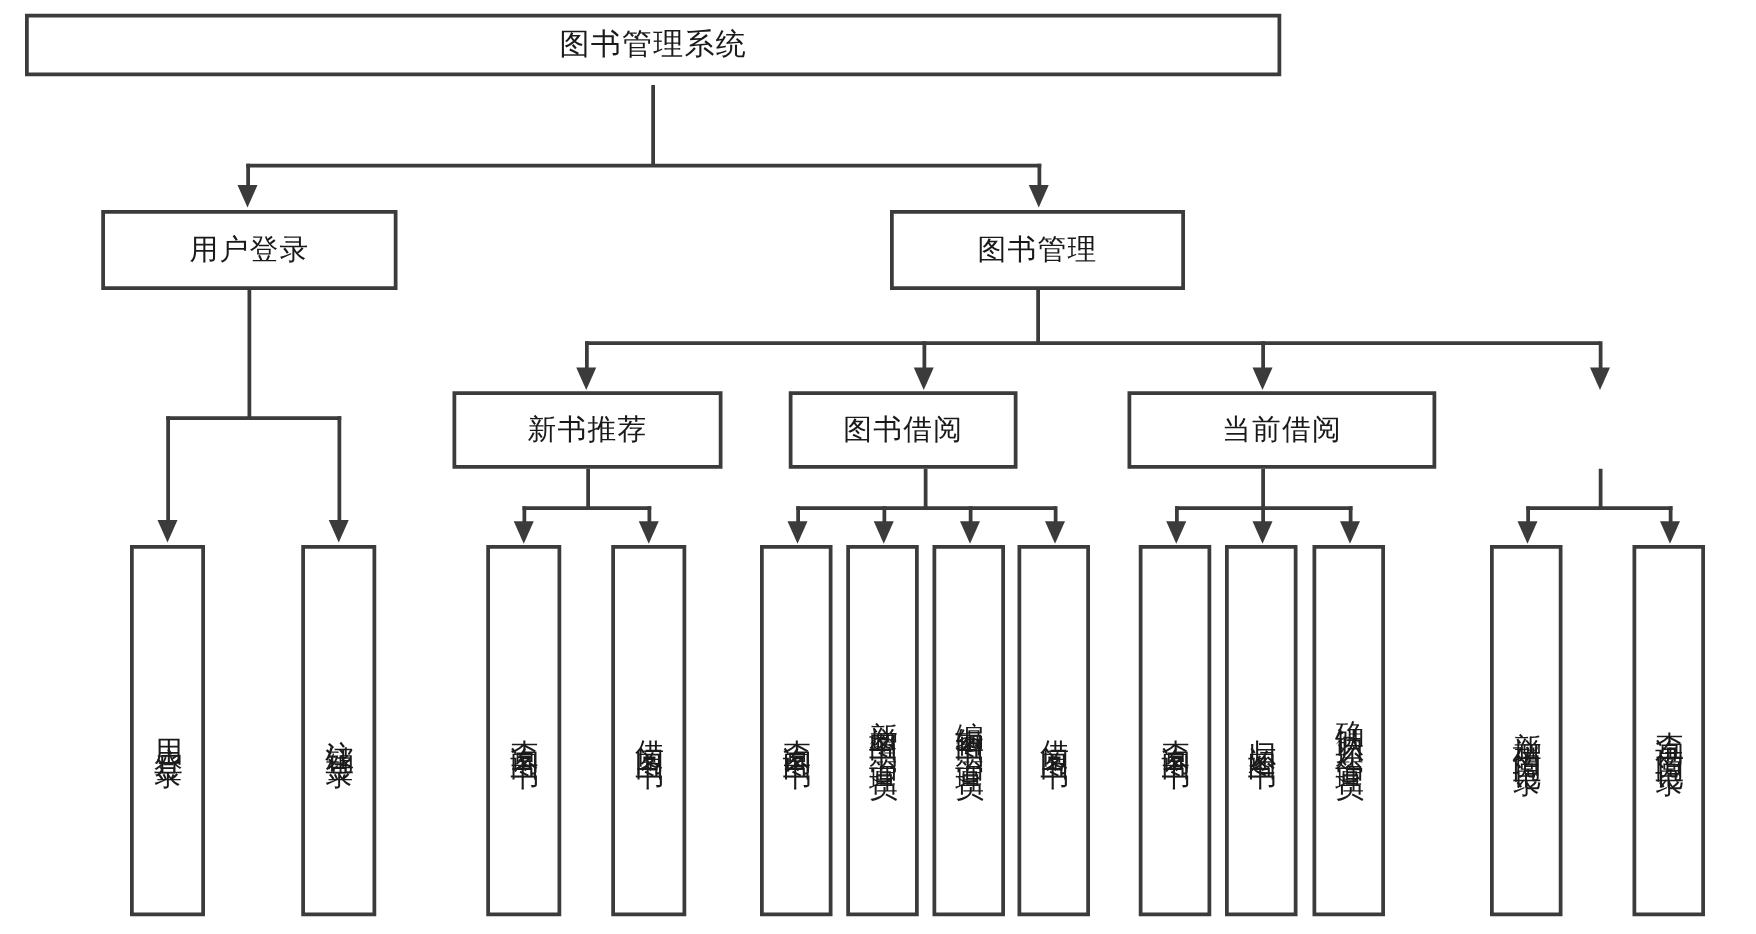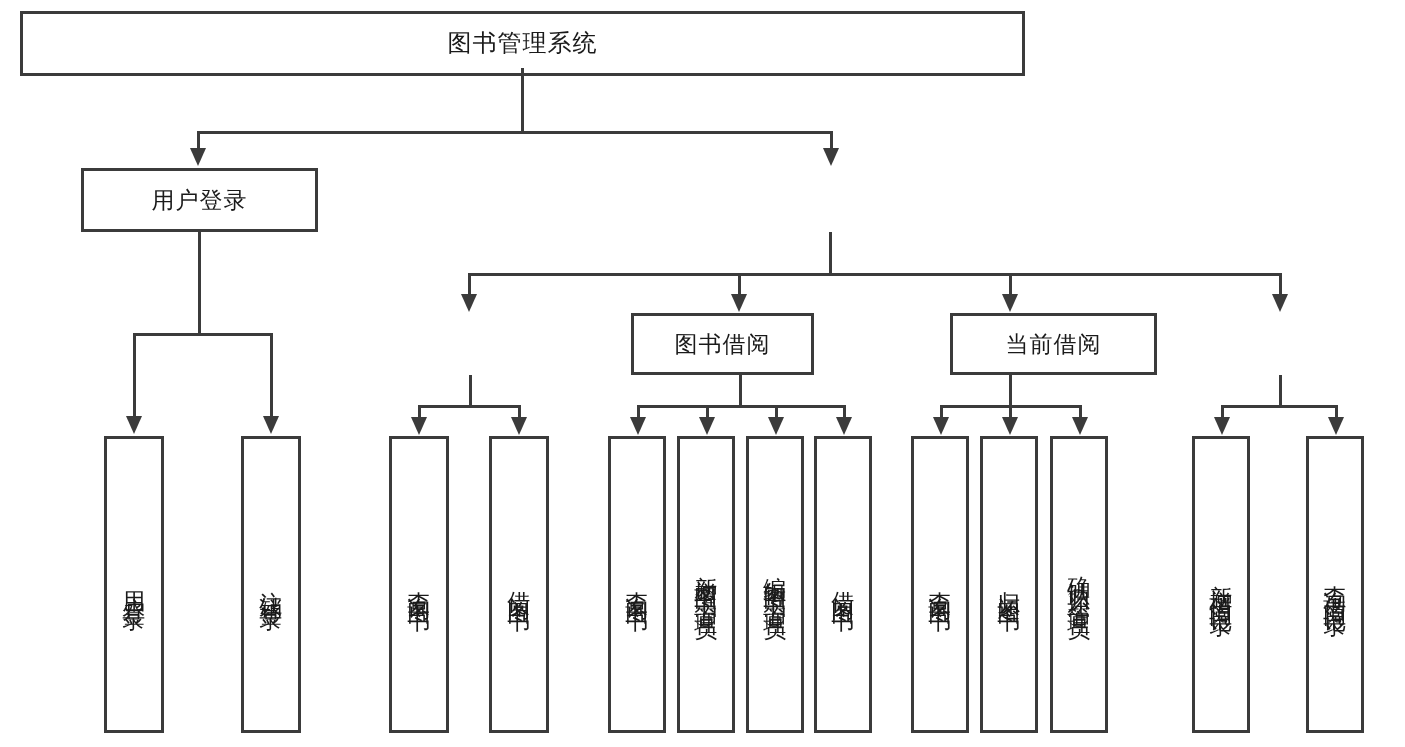--- a/index.html
+++ b/index.html
@@ -75,60 +75,66 @@
     letter-spacing: 0.5px;
     white-space: nowrap;
     font-family: "DejaVu Sans", "Liberation Sans", sans-serif;
   }
 </style>
 </head>
 <body>
 
 <div id="canvas">
 
-  <div class="node horiz root" style="left:20px; top:11px; width:1005px; height:65px;">
+  <div class="node horiz root" style="left:20px; top:11px; width:1005px; height:50px;">
     <span>图书管理系统</span>
   </div>
 
   <div class="seg vseg" style="left:521px; top:68px; height:65px;"></div>
 
   <div class="seg hseg" style="left:197px; top:131px; width:636px;"></div>
 
   <div class="seg vseg" style="left:197px; top:131px; height:19px;"></div>
   <div class="arrow" style="left:190px; top:148px;"></div>
   <div class="seg vseg" style="left:830px; top:131px; height:19px;"></div>
   <div class="arrow" style="left:823px; top:148px;"></div>
 
   <div class="node horiz" style="left:81px; top:168px; width:237px; height:64px;">
     <span>用户登录</span>
   </div>
 
+  <div class="node horiz" style="left:712px; top:168px; width:236px; height:64px;">
+    <span>图书管理</span>
+  </div>
 
   <div class="seg vseg" style="left:198px; top:232px; height:103px;"></div>
   <div class="seg hseg" style="left:133px; top:333px; width:140px;"></div>
   <div class="seg vseg" style="left:133px; top:333px; height:85px;"></div>
   <div class="arrow" style="left:126px; top:416px;"></div>
   <div class="seg vseg" style="left:270px; top:333px; height:85px;"></div>
   <div class="arrow" style="left:263px; top:416px;"></div>
 
   <div class="seg vseg" style="left:829px; top:232px; height:43px;"></div>
   <div class="seg hseg" style="left:468px; top:273px; width:812px;"></div>
   <div class="seg vseg" style="left:468px; top:273px; height:23px;"></div>
   <div class="arrow" style="left:461px; top:294px;"></div>
   <div class="seg vseg" style="left:738px; top:273px; height:23px;"></div>
   <div class="arrow" style="left:731px; top:294px;"></div>
   <div class="seg vseg" style="left:1009px; top:273px; height:23px;"></div>
   <div class="arrow" style="left:1002px; top:294px;"></div>
   <div class="seg vseg" style="left:1279px; top:273px; height:23px;"></div>
   <div class="arrow" style="left:1272px; top:294px;"></div>
 
+  <div class="node horiz" style="left:362px; top:313px; width:216px; height:62px;">
+    <span>新书推荐</span>
+  </div>
   <div class="node horiz" style="left:631px; top:313px; width:183px; height:62px;">
     <span>图书借阅</span>
   </div>
-  <div class="node horiz" style="left:950px; top:313px; width:207px; height:62px;">
+  <div class="node horiz" style="left:902px; top:313px; width:247px; height:62px;">
     <span>当前借阅</span>
   </div>
 
   <div class="seg vseg" style="left:469px; top:375px; height:32px;"></div>
   <div class="seg hseg" style="left:418px; top:405px; width:103px;"></div>
   <div class="seg vseg" style="left:418px; top:405px; height:14px;"></div>
   <div class="arrow" style="left:411px; top:417px;"></div>
   <div class="seg vseg" style="left:518px; top:405px; height:14px;"></div>
   <div class="arrow" style="left:511px; top:417px;"></div>
 

